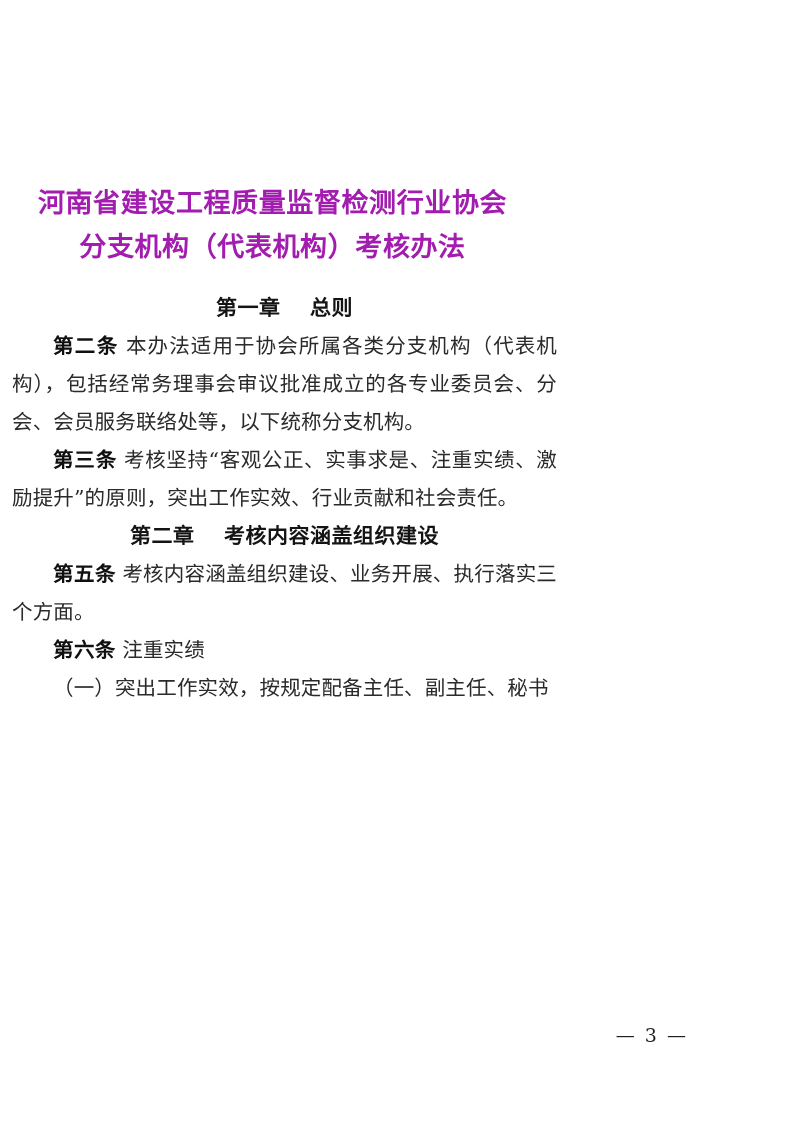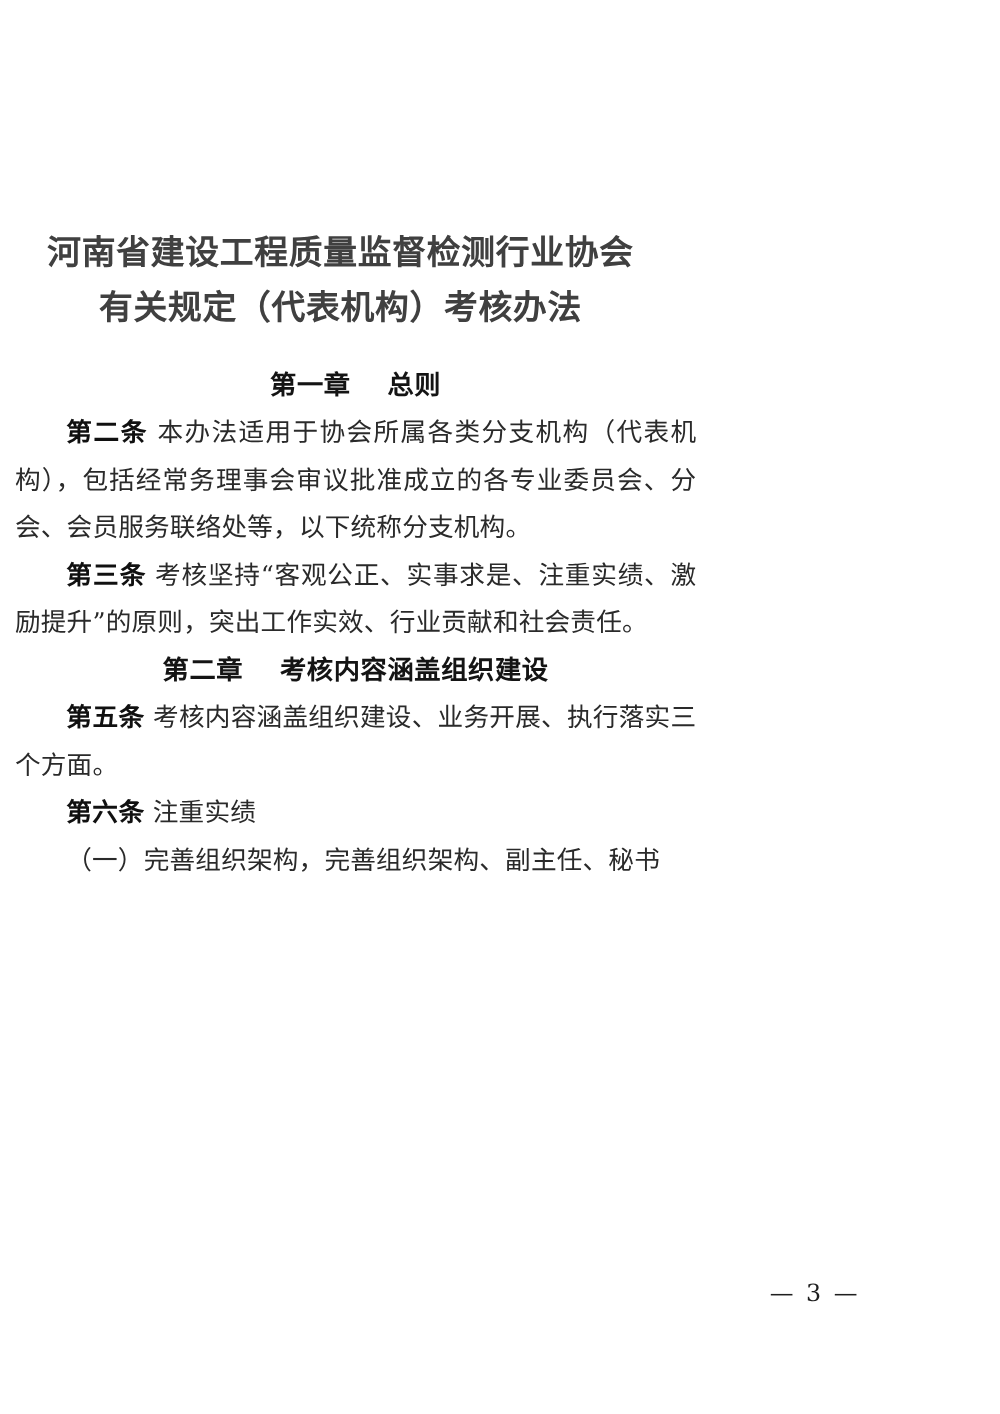--- a/index.html
+++ b/index.html
@@ -24,21 +24,21 @@
   
   .doc-title {
     margin: 0;
     padding: 0;
     font-family: "DejaVu Serif", "Liberation Serif", serif;
     font-weight: 700;
     font-size: 27px;
     line-height: 44px;
     letter-spacing: 0.6px;
     text-align: center;
-    color: #404040;
+    color: #a21caf;
   }
   .doc-title .title-line {
     display: block;
     white-space: nowrap;
   }
   .title-block {
     position: absolute;
     left: 0;
     top: 181px;
     width: 545px;
@@ -101,21 +101,21 @@
   }
 </style>
 </head>
 <body>
 
 <div class="page">
 
   <div class="title-block">
     <h1 class="doc-title">
       <span class="title-line">河南省建设工程质量监督检测行业协会</span>
-      <span class="title-line">有关规定（代表机构）考核办法</span>
+      <span class="title-line">分支机构（代表机构）考核办法</span>
     </h1>
   </div>
 
   <div class="body-block content-flow">
 
     <div class="chapter-heading">第一章　 总则</div>
 
 
     <p class="para">
       <span class="marker">第二条</span><span class="marker-gap"> </span><span>本办法适用于协会所属各类分支机构（代表机构），包括经常务理事会审议批准成立的各专业委员会、分会、会员服务联络处等，以下统称分支机构。</span>
@@ -130,20 +130,20 @@
 
     <p class="para">
       <span class="marker">第五条</span><span class="marker-gap"> </span><span>考核内容涵盖组织建设、业务开展、执行落实三个方面。</span>
     </p>
 
     <p class="para">
       <span class="marker light">第六条</span><span class="marker-gap"> </span><span>注重实绩</span>
     </p>
 
     <p class="para">
-      <span>（一）</span><span>完善组织架构，完善组织架构、副主任、秘书</span>
+      <span>（一）</span><span>突出工作实效，按规定配备主任、副主任、秘书</span>
     </p>
 
   </div>
 
   <div class="page-footer">— 3 —</div>
 
 </div>
 
 </body></html>

